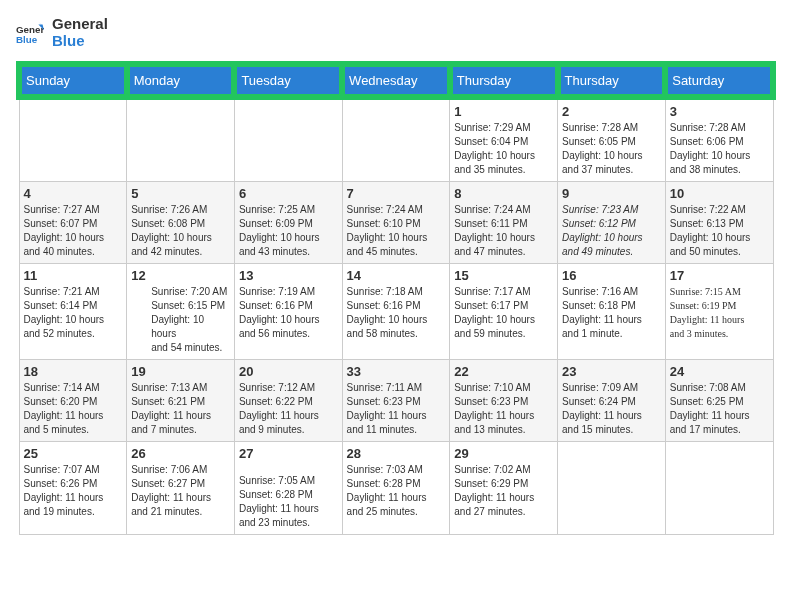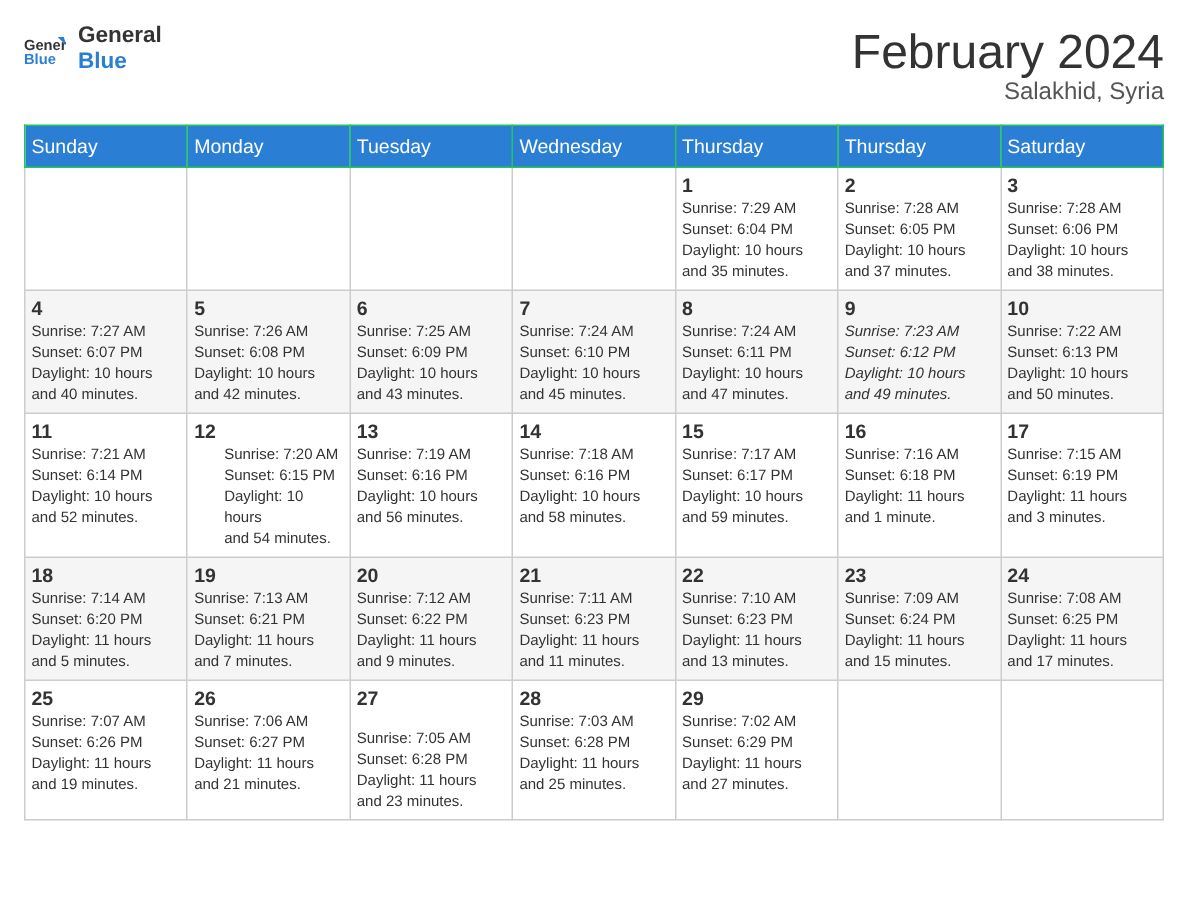--- a/index.html
+++ b/index.html
@@ -42,21 +42,21 @@
       border-collapse: collapse;
       font-size: 11px;
     }
     thead tr th {
       background: #2a7fd4;
       color: #fff;
       padding: 6px 4px;
       text-align: left;
       font-size: 13px;
       font-weight: normal;
-      border: 1px solid #22c55e;
+      border: 6px solid #22c55e;
     }
     tbody tr td {
       border: 1px solid #ccc;
       vertical-align: top;
       padding: 4px;
       width: calc(100% / 7);
       height: 82px;
       color: #333;
       background: #fff;
     }
@@ -87,24 +87,20 @@
       <text x="0" y="20" font-size="14" font-weight="bold" fill="#333">General</text>
       <text x="0" y="34" font-size="14" font-weight="bold" fill="#2a7fd4">Blue</text>
       <polygon points="32,8 40,16 38,8" fill="#2a7fd4"></polygon>
       <polygon points="36,4 44,12 40,8" fill="#2a7fd4" transform="translate(-4,0)"></polygon>
     </svg>
     <div style="margin-left:4px;">
       <div style="font-size:15px;font-weight:bold;color:#333;line-height:1.1;">General</div>
       <div style="font-size:15px;font-weight:bold;color:#2a7fd4;line-height:1.1;">Blue</div>
     </div>
   </div>
-  <div class="title-block">
-    <div class="month-year">February 2024</div>
-    <div class="location">Salakhid, Syria</div>
-  </div>
 </div>
 
 <table>
   <thead>
     <tr>
     <th>Sunday</th>
         <th>Monday</th>
         <th>Tuesday</th>
         <th>Wednesday</th>
         <th>Thursday</th>
@@ -229,21 +225,21 @@
         </td>
         <td>
           <span class="day-number">16</span>
           <div class="day-info" style="white-space: pre-line;">Sunrise: 7:16 AM
 Sunset: 6:18 PM
 Daylight: 11 hours
 and 1 minute.</div>
         </td>
         <td>
           <span class="day-number">17</span>
-          <div class="day-info" style="white-space: pre-line;">Sunrise: 7:15 AM
+          <div class="day-info" style="white-space: pre-line; font-family: Liberation Serif, serif;">Sunrise: 7:15 AM
 Sunset: 6:19 PM
 Daylight: 11 hours
 and 3 minutes.</div>
         </td>
       </tr>
       <tr>
         <td>
           <span class="day-number">18</span>
           <div class="day-info" style="white-space: pre-line;">Sunrise: 7:14 AM
 Sunset: 6:20 PM
@@ -258,21 +254,21 @@
 and 7 minutes.</div>
         </td>
         <td>
           <span class="day-number">20</span>
           <div class="day-info" style="white-space: pre-line;">Sunrise: 7:12 AM
 Sunset: 6:22 PM
 Daylight: 11 hours
 and 9 minutes.</div>
         </td>
         <td>
-          <span class="day-number">21</span>
+          <span class="day-number">33</span>
           <div class="day-info" style="white-space: pre-line;">Sunrise: 7:11 AM
 Sunset: 6:23 PM
 Daylight: 11 hours
 and 11 minutes.</div>
         </td>
         <td>
           <span class="day-number">22</span>
           <div class="day-info" style="white-space: pre-line;">Sunrise: 7:10 AM
 Sunset: 6:23 PM
 Daylight: 11 hours

